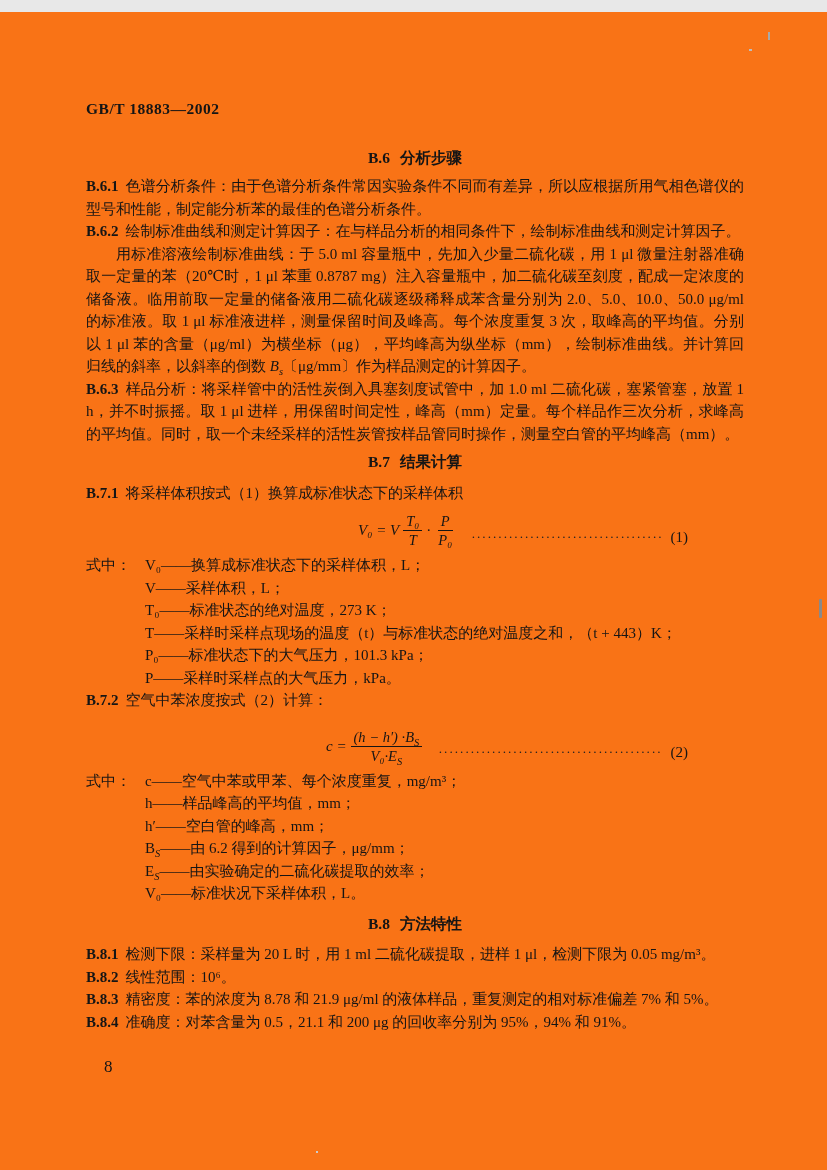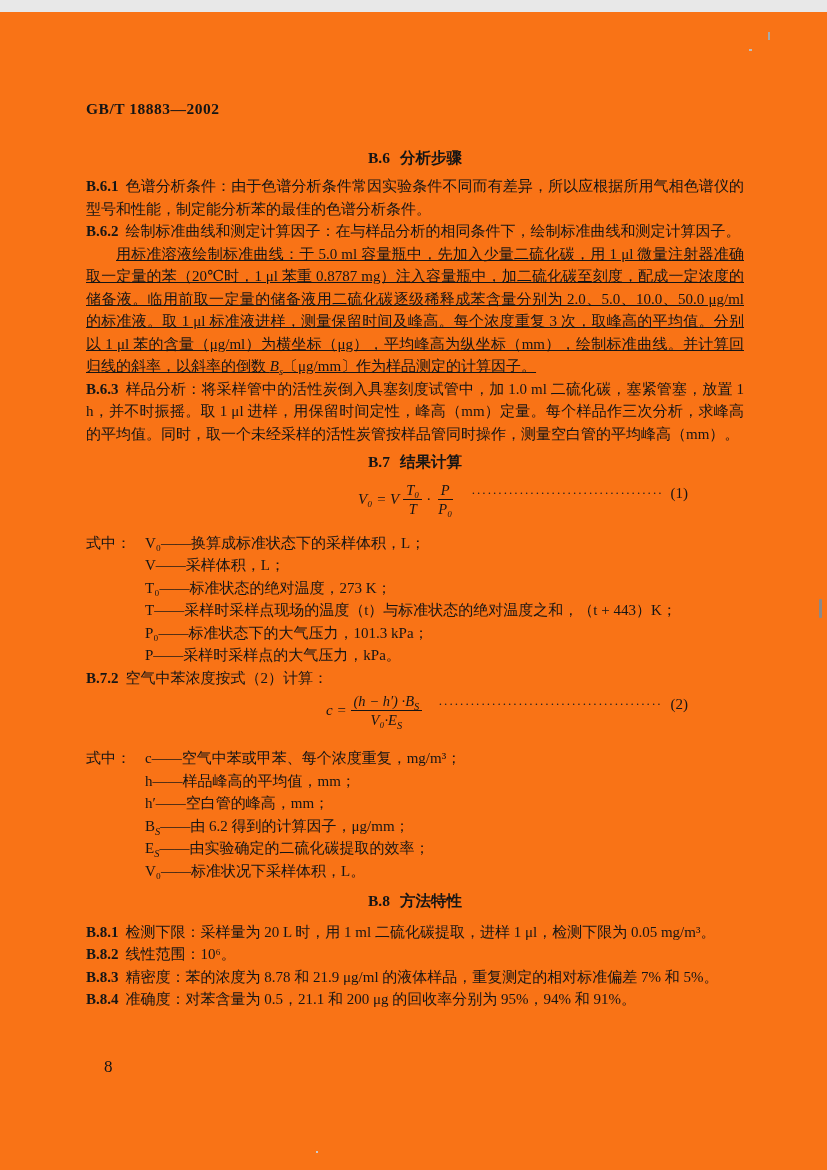--- a/index.html
+++ b/index.html
@@ -28,26 +28,26 @@
     margin-bottom:26px;
     text-align:left;
   }
   .h{font-weight:bold;font-size:15.5px;text-align:center;}
   .h .num{margin-right:10px;}
   .h-b6{margin-bottom:6px;}
   .h-b7{margin-top:6px;margin-bottom:8px;}
   .h-b8{margin-top:8px;margin-bottom:8px;}
   p.doc{margin:0;}
   .secnum{font-weight:bold;margin-right:7px;white-space:nowrap;}
-  .indent{text-indent:2em;text-decoration:underline;}
+  .indent{text-indent:2em;}
   .it{font-style:italic;}
   sub.sm{font-size:10.5px;line-height:0;}
   
   .formula{
-    display:flex;align-items:flex-start;
+    display:flex;align-items:flex-end;
     margin:0 0 6px 0;
     padding-right:56px;
     height:44px;
     text-align:left;
   }
   .formula.f2{height:48px;margin-top:4px;}
   .f1-indent{padding-left:272px;}
   .f2-indent{padding-left:240px;}
   .f-math{display:inline-flex;align-items:center;white-space:nowrap;font-size:15px;}
   .frac{display:inline-flex;flex-direction:column;align-items:center;margin:0 4px;line-height:16px;font-size:14.5px;}
@@ -99,20 +99,23 @@
     </p>
 
     <p class="doc">
       <b class="secnum">B.6.3</b><span>样品分析：将采样管中的活性炭倒入具塞刻度试管中，加 1.0 ml 二硫化碳，塞紧管塞，放置 1 h，并不时振摇。取 1 μl 进样，用保留时间定性，峰高（mm）定量。每个样品作三次分析，求峰高的平均值。同时，取一个未经采样的活性炭管按样品管同时操作，测量空白管的平均峰高（mm）。</span>
     </p>
 
     <div class="h h-b7">
       <span class="num">B.7</span><span>结果计算</span>
     </div>
 
+    <p class="doc">
+      <b class="secnum">B.7.1</b><span>将采样体积按式（1）换算成标准状态下的采样体积</span>
+    </p>
 
     <div class="formula f1-indent">
       <span class="f-math">
         <span class="it">V₀ = V</span>
         <span class="frac">
             <span class="num it">T₀</span>
             <span class="den it">T</span>
           </span>
         <span>·</span>
         <span class="frac">

